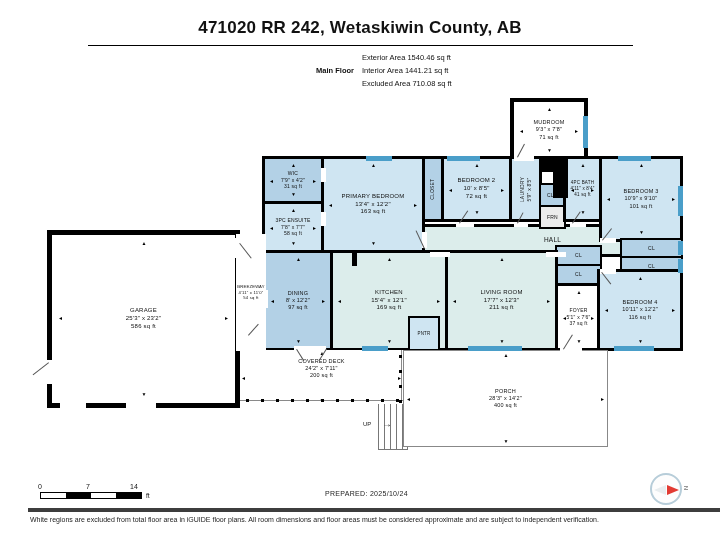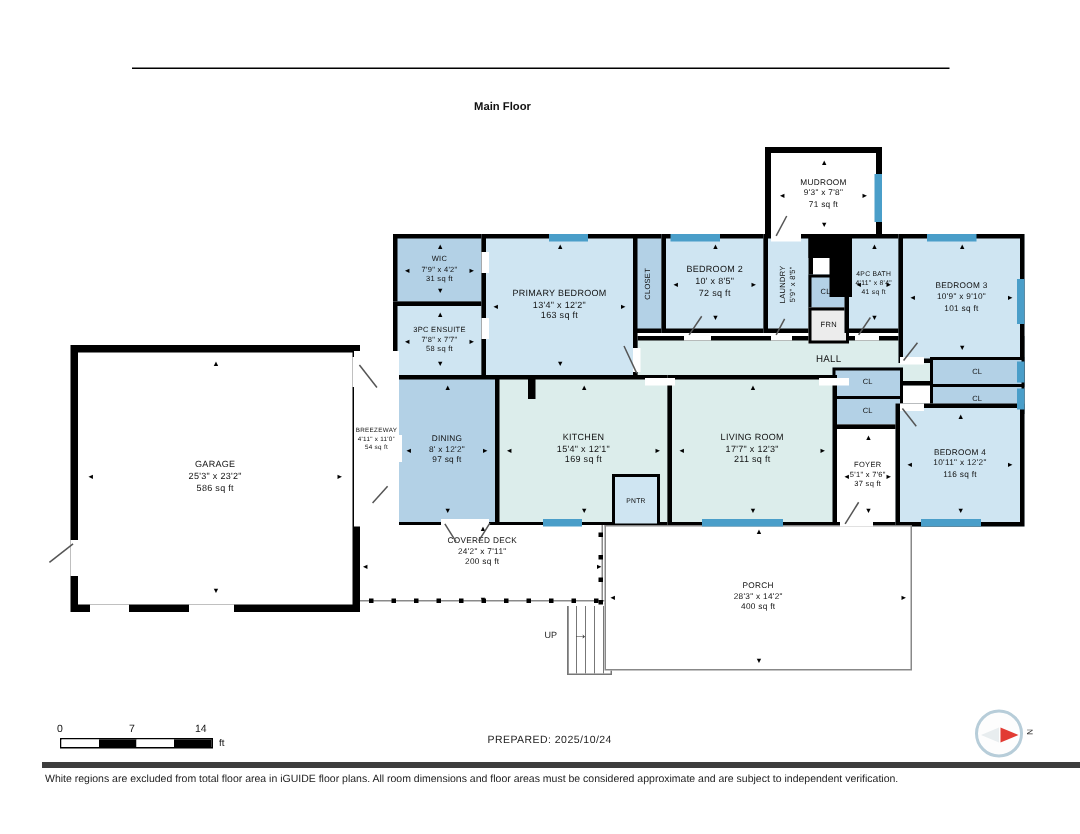--- a/index.html
+++ b/index.html
@@ -40,22 +40,28 @@
             border-right:12px solid #e8edef;}
   .north-n{position:absolute;left:684px;top:485px;font-size:5.5px;transform:rotate(90deg);color:#333;}
   .dark-bar{position:absolute;left:28px;top:508px;width:692px;height:4px;background:#3d3d3d;}
   .disclaimer{position:absolute;left:30px;top:516px;width:680px;font-size:7px;color:#222;}
 </style>
 </head>
 <body>
 
 <div class="page">
 
+  <h1 class="title">471020 RR 242, Wetaskiwin County, AB</h1>
   <div class="title-rule"></div>
   <div class="floor-label">Main Floor</div>
+  <div class="stat-lines">
+    <div>Exterior Area 1540.46 sq ft</div>
+    <div>Interior Area 1441.21 sq ft</div>
+    <div>Excluded Area 710.08 sq ft</div>
+  </div>
 
   <div id="plan" class="abs" style="left:0;top:0;width:720px;height:470px;">
     <div class="stairs">
       <span class="up-label">UP</span>
       <span class="stair-arrow">→</span>
     </div>
   <div class="abs" style="left: 512px; top: 141px; width: 30px; height: 9px; background: rgb(255, 255, 255); border: 1px solid rgb(153, 153, 153); box-sizing: border-box;"></div>
       <div class="abs" style="left: 512px; top: 149px; width: 30px; height: 9px; background: rgb(255, 255, 255); border: 1px solid rgb(153, 153, 153); box-sizing: border-box;"></div>
       <div class="room" style="left: 422px; top: 224px; width: 261px; height: 33px; background: rgb(220, 237, 235); border-width: 3px; border-color: rgb(0, 0, 0);">
         <div class="rl" style="font-size: 6.5px;">

